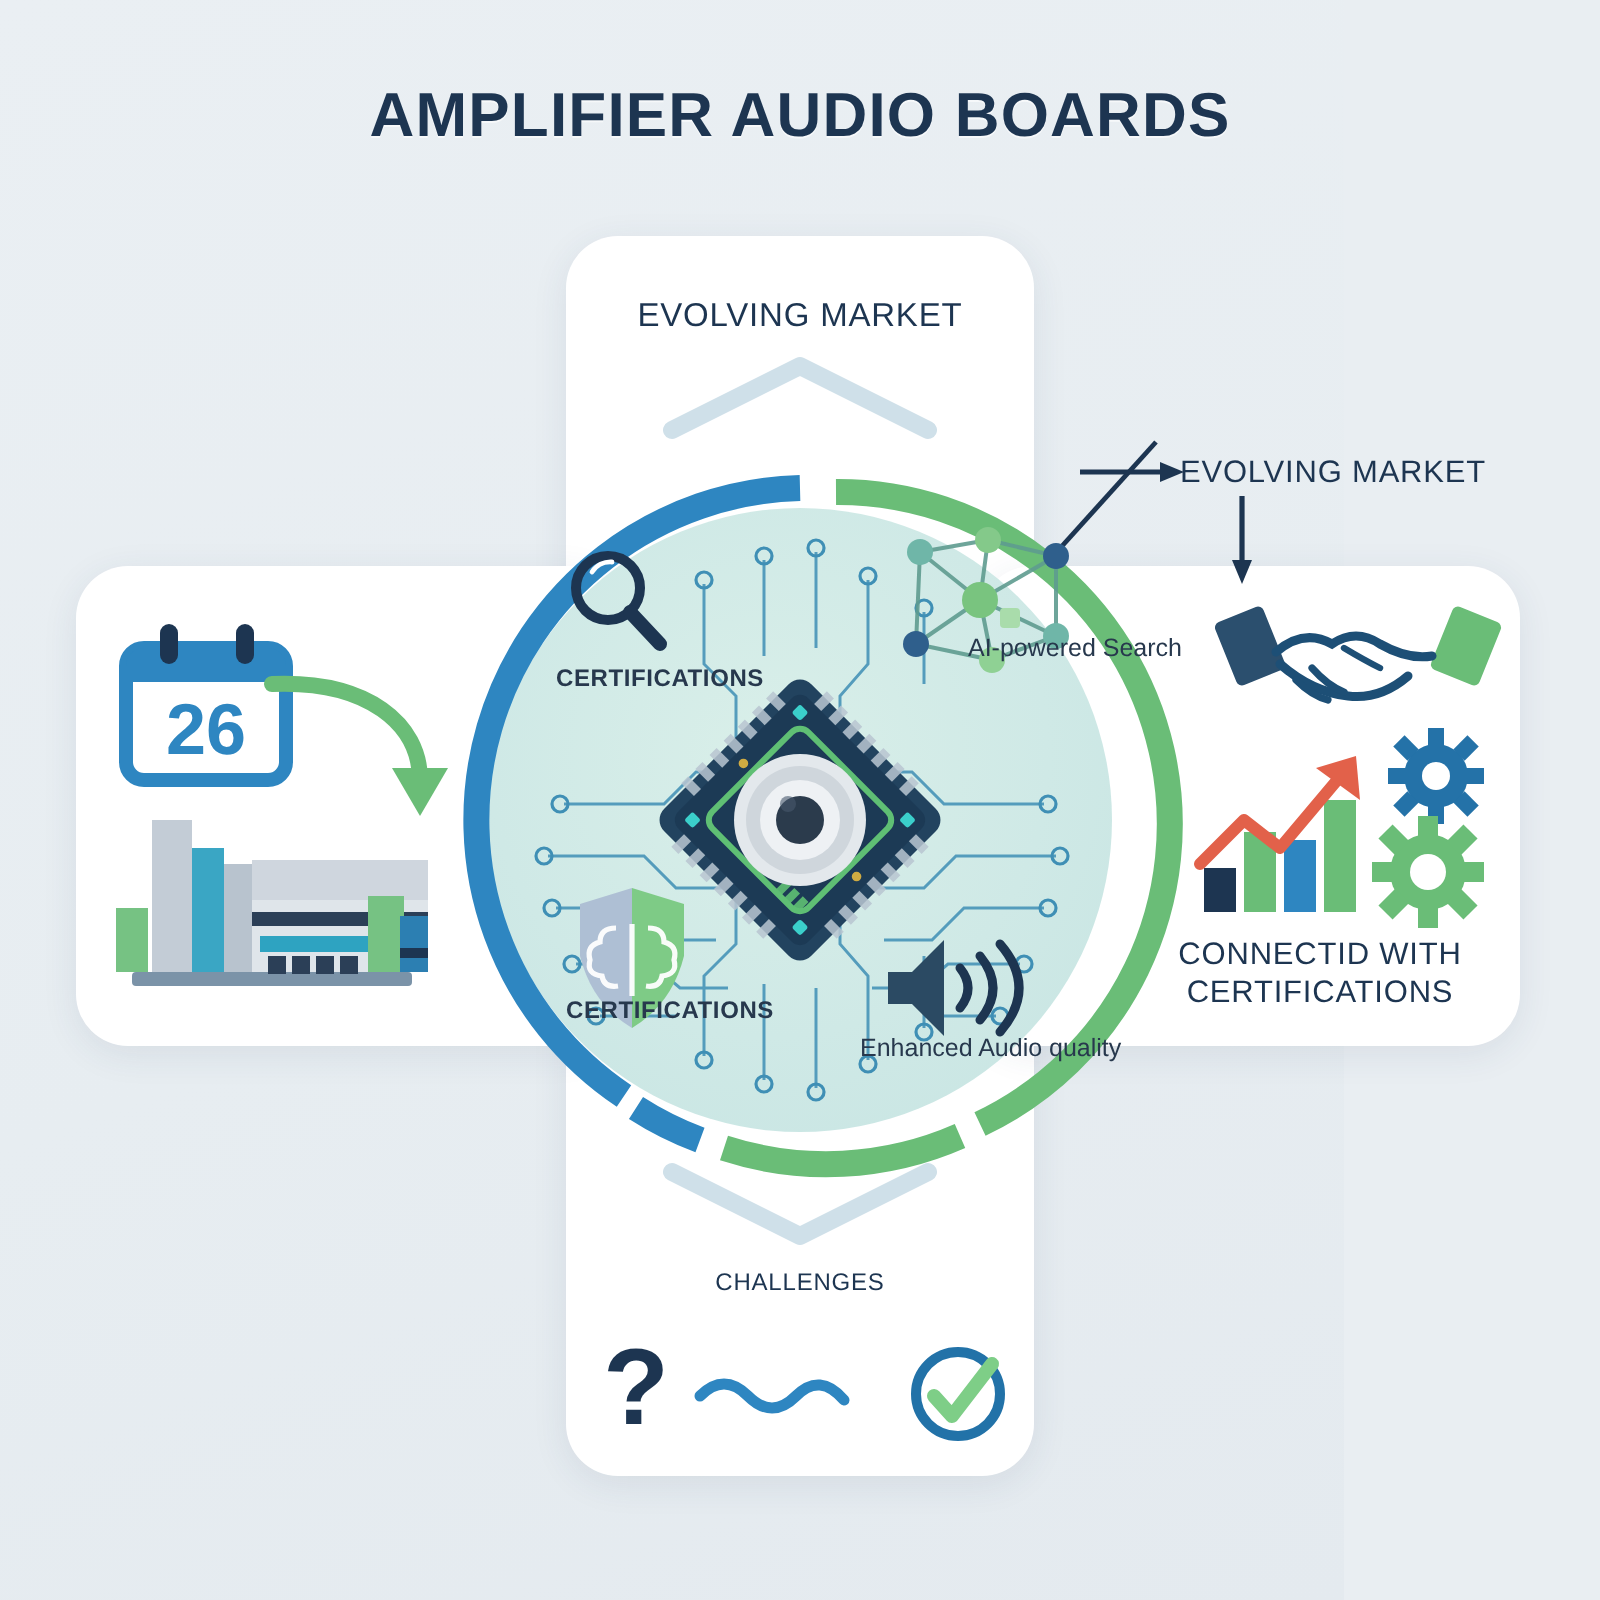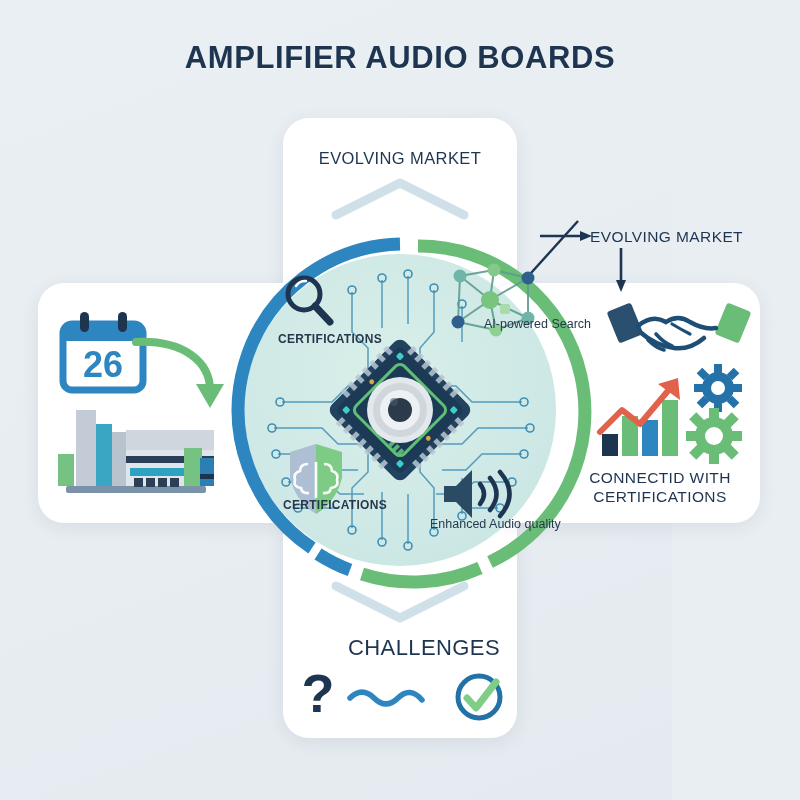--- a/index.html
+++ b/index.html
@@ -72,22 +72,21 @@
   .label-top {
     left: 283px;
     top: 148px;
     width: 234px;
     font-size: 16.5px;
   }
   .label-bottom {
     left: 283px;
     top: 634px;
     width: 234px;
-    font-size: 22px;
-    margin-left: 24px;
+    font-size: 12px;
   }
   .label-right-panel {
     left: 560px;
     top: 468px;
     width: 200px;
     font-size: 15.5px;
   }
   .label-right-flow {
     left: 590px;
     top: 227px;

